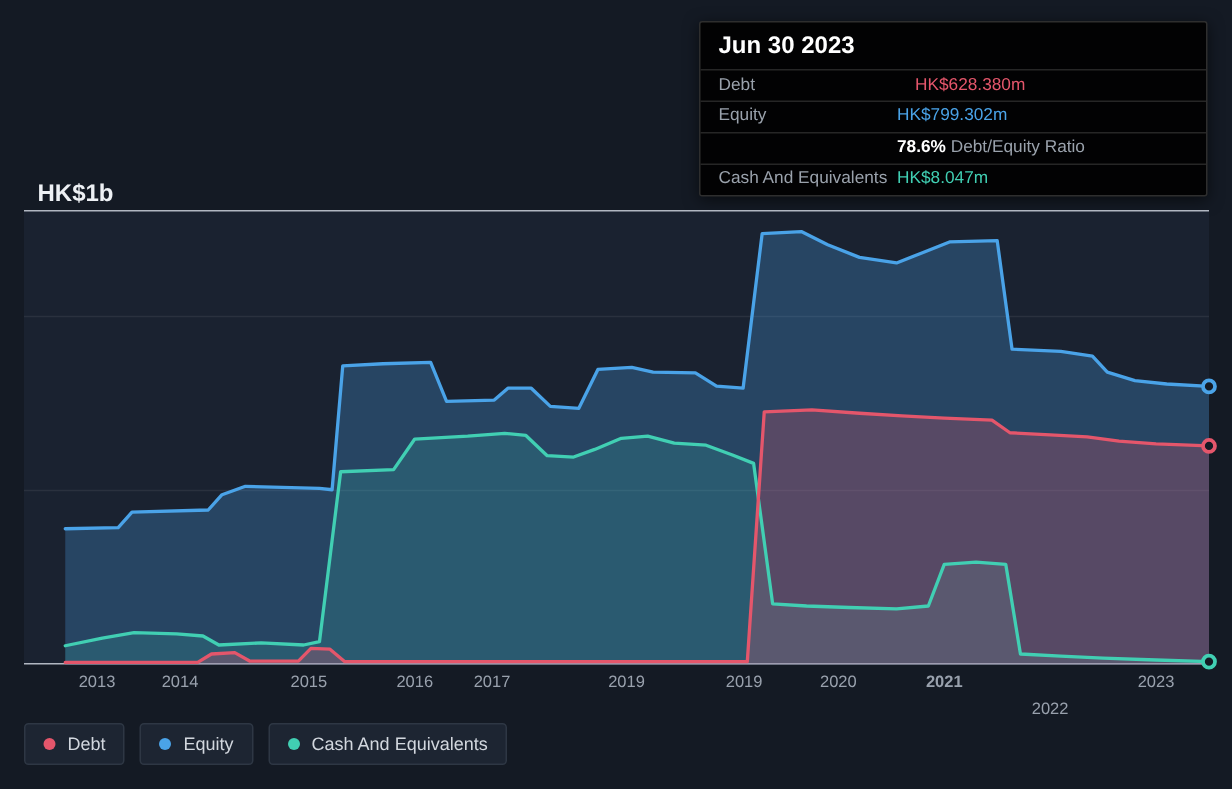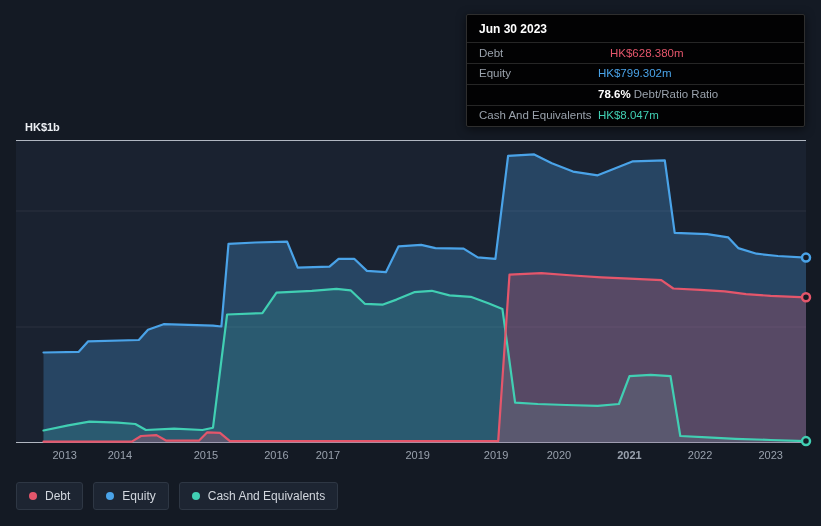--- a/index.html
+++ b/index.html
@@ -3,29 +3,29 @@
 <meta charset="utf-8">
 <style>
   html,body{margin:0;padding:0;background:#141a24;}
   .page{position:relative;width:821px;height:526px;background:#141a24;overflow:hidden;
         font-family:"Liberation Sans",sans-serif;}
   
   .plot-wrap{position:absolute;left:16px;top:140px;width:790px;height:303px;background:#1a2230;}
   .plot-wrap svg{overflow:visible;display:block;}
   .grid-faint{stroke:rgba(255,255,255,0.07);stroke-width:1;}
   .grid-bright{stroke:#ccd2db;stroke-width:1;opacity:0.85;}
-  .y-label{position:absolute;left:25px;font-size:11px;font-weight:700;color:#edf0f4;}
+  .y-label{position:absolute;left:25px;font-size:16px;font-weight:700;color:#edf0f4;}
   .y-label-max{top:121px;}
   .y-label-zero{top:423px;}
   .x-axis{position:absolute;left:0;top:449px;width:821px;height:16px;padding-left:45px;}
   .x-tick{position:absolute;top:0;width:40px;text-align:center;font-size:11px;color:#99a1ad;}
   
   .tooltip{position:absolute;left:466px;top:14px;width:337px;background:#020203;
            border:1px solid #2e2e2e;border-radius:2px;box-shadow:0 2px 10px rgba(0,0,0,0.55);}
-  .tt-header{padding:7px 12px 6px;font-size:12px;font-weight:700;color:#ffffff;}
+  .tt-header{padding:7px 12px 6px;font-size:16px;font-weight:700;color:#ffffff;}
   .tt-row{display:flex;align-items:center;padding:2.5px 12px;border-top:1px solid #262626;
           font-size:11.5px;line-height:1.3;}
   .tt-label{width:119px;flex:none;color:#9aa2ac;}
   .tt-val{flex:1;}
   .tt-ratio-bold{font-weight:700;color:#ffffff;margin-top:32px;}
   .tt-ratio-rest{color:#9aa2ac;}
   
   .legend{position:absolute;left:16px;top:482px;display:flex;gap:10px;}
   .legend-item{display:inline-flex;align-items:center;gap:8px;height:26px;padding:0 12px;
                background:#1d2532;border:1px solid #2e3744;border-radius:3px;
@@ -42,21 +42,21 @@
     <div class="tt-row">
       <span class="tt-label">Debt</span>
       <span class="tt-val" style="color: rgb(228, 86, 107); margin-left: 12px;">HK$628.380m</span>
     </div>
     <div class="tt-row">
       <span class="tt-label">Equity</span>
       <span class="tt-val" style="color: rgb(74, 163, 232);">HK$799.302m</span>
     </div>
     <div class="tt-row">
       <span class="tt-label"></span>
-      <span class="tt-val"><span class="tt-ratio-bold">78.6%</span><span class="tt-ratio-rest"> Debt/Ratio Ratio</span></span>
+      <span class="tt-val"><span class="tt-ratio-bold">78.6%</span><span class="tt-ratio-rest"> Debt/Equity Ratio</span></span>
     </div>
     <div class="tt-row">
       <span class="tt-label">Cash And Equivalents</span>
       <span class="tt-val" style="color: rgb(65, 207, 179);">HK$8.047m</span>
     </div>
   </div>
 
   <div class="y-label y-label-max">HK$1b</div>
   <div class="y-label y-label-zero">HK$0</div>
 
@@ -81,21 +81,21 @@
   <div class="x-axis" id="x-labels">
       <span class="x-tick" style="left: 44.7131px;">2013</span>
       <span class="x-tick" style="left: 100px;">2014</span>
       <span class="x-tick" style="left: 185.911px;">2015</span>
       <span class="x-tick" style="left: 256.509px;">2016</span>
       <span class="x-tick" style="left: 308px;">2017</span>
       <span class="x-tick" style="left: 397.707px;">2019</span>
       <span class="x-tick" style="left: 468.306px; text-align: right;">2019</span>
       <span class="x-tick" style="left: 538.904px;">2020</span>
       <span class="x-tick" style="left: 609.503px; font-weight: bold;">2021</span>
-      <span class="x-tick" style="left: 680.102px;">2022</span>
+      <span class="x-tick" style="left: 680.102px; margin-top: 18px;">2022</span>
       <span class="x-tick" style="left: 750.701px;">2023</span>
     </div>
 
   <div class="legend">
     <div class="legend-item">
       <span class="dot" style="background: rgb(228, 86, 107);"></span>
       <span>Debt</span>
     </div>
     <div class="legend-item">
       <span class="dot" style="background: rgb(74, 163, 232);"></span>

